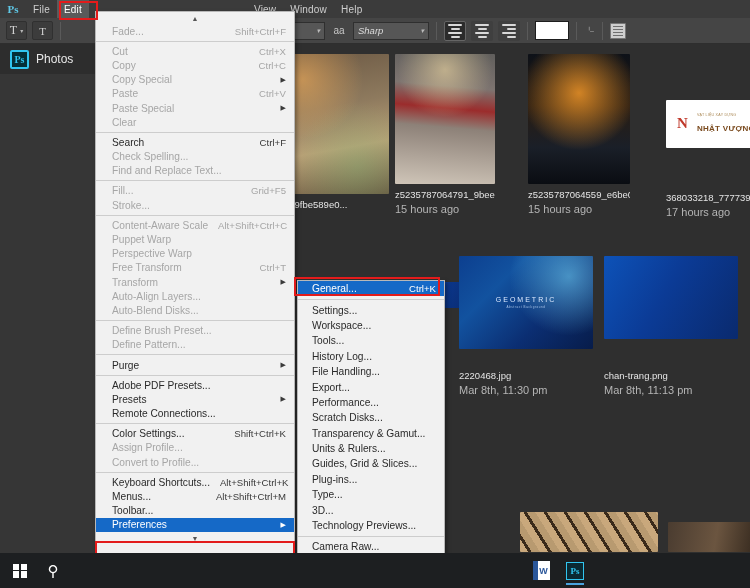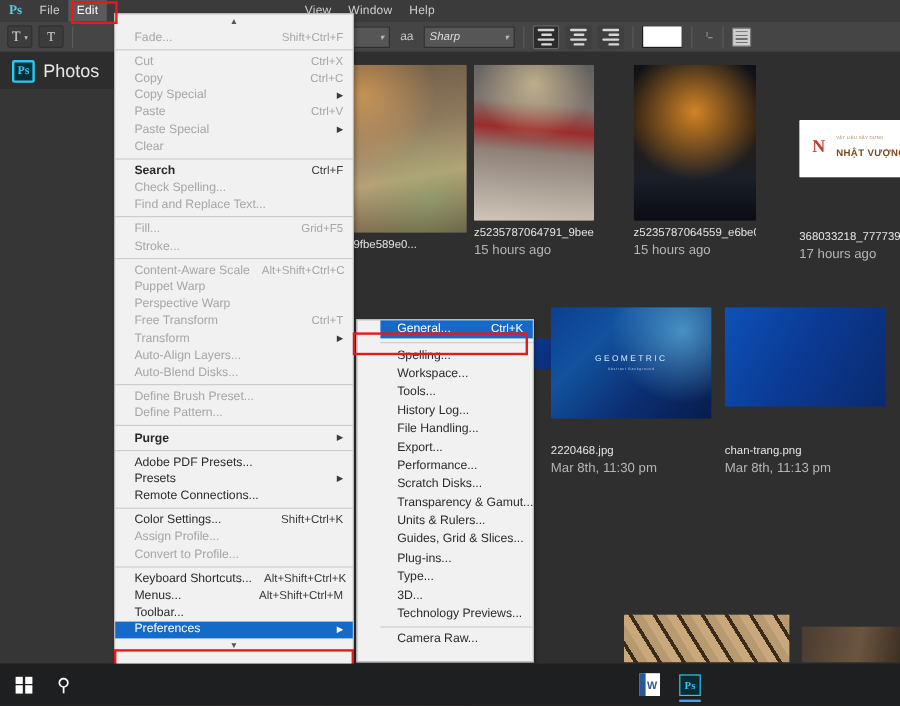--- a/index.html
+++ b/index.html
@@ -68,21 +68,21 @@
   .photos-bar {
     position: absolute; left: 0; top: 44px; width: 100px; height: 30px;
     background: #2d2d2d; display: flex; align-items: center; gap: 7px; padding-left: 10px;
   }
   .ps-tile {
     width: 19px; height: 19px; border: 2px solid #31c5f0; border-radius: 2px;
     background: #042f38; color: #31c5f0; font-size: 10px; font-weight: bold;
     display: flex; align-items: center; justify-content: center;
     font-family: "Liberation Serif", serif;
   }
-  .photos-label { color: #e8e8e8; font-size: 15px; white-space: nowrap; }
+  .photos-label { color: #e8e8e8; font-size: 12px; white-space: nowrap; }
   .left-dark {
     position: absolute; left: 0; top: 74px; width: 95px; height: 479px;
     background: #363636;
   }
 
   
   .gallery {
     position: absolute; left: 288px; top: 44px; width: 462px; height: 509px;
     background: #2f2f2f; overflow: hidden;
   }
@@ -142,28 +142,28 @@
     height: 12px; display: flex; align-items: center; justify-content: center;
     color: #555; font-size: 7px;
   }
   .mi {
     position: relative; height: 14.2px; display: flex; align-items: center;
     padding: 0 8px 0 16px; font-size: 10.2px; color: #2a2a2a; white-space: nowrap;
   }
   .mi .label { flex: 0 0 auto; }
   .mi .accel { margin-left: auto; color: #3a3a3a; font-size: 9.6px; padding-left: 10px; }
   .mi .arrow { margin-left: auto; color: #3a3a3a; font-size: 7px; padding-left: 10px; }
-  .mi.bold .label { font-weight: bold; }
+  .mi.bold .label { font-weight: normal; }
   .mi.disabled .label, .mi.disabled .accel { color: #a6a6a6; }
   .mi.hl { background: #1569c7; }
   .mi.hl .label, .mi.hl .accel, .mi.hl .arrow { color: #ffffff; }
   .msep { height: 1px; background: #cdcdcd; margin: 2.5px 0; }
 
   
-  #pref-menu { left: 297px; top: 266px; width: 148px; height: 286px; padding-left: 19px; }
+  #pref-menu { left: 297px; top: 280px; width: 148px; height: 286px; }
   #pref-menu .mi { padding-left: 14px; height: 15.4px; }
 
   
   .redbox {
     position: absolute; border: 2px solid #e31b1b; z-index: 60; pointer-events: none;
   }
 
   
   .taskbar {
     position: absolute; left: 0; bottom: 0; width: 750px; height: 35px;
@@ -486,21 +486,21 @@
   </div>
 
   <div class="menu" id="pref-menu">
     <div id="pref-menu-body">
         <div class="mi hl">
           <span class="label">General...</span>
           <span class="accel">Ctrl+K</span>
         </div>
         <div class="msep"></div>
         <div class="mi">
-          <span class="label">Spelling...</span>
+          <span class="label">Settings...</span>
         </div>
         <div class="mi">
           <span class="label">Workspace...</span>
         </div>
         <div class="mi">
           <span class="label">Tools...</span>
         </div>
         <div class="mi">
           <span class="label">History Log...</span>
         </div>

